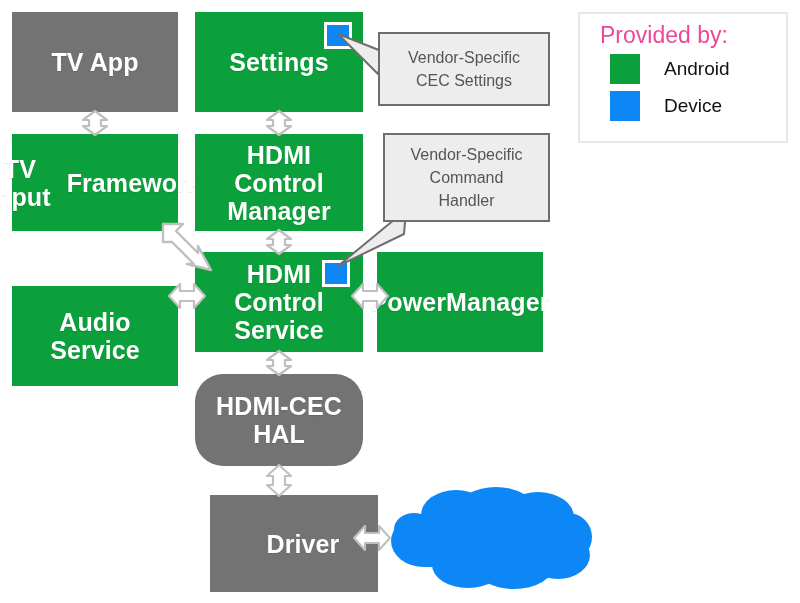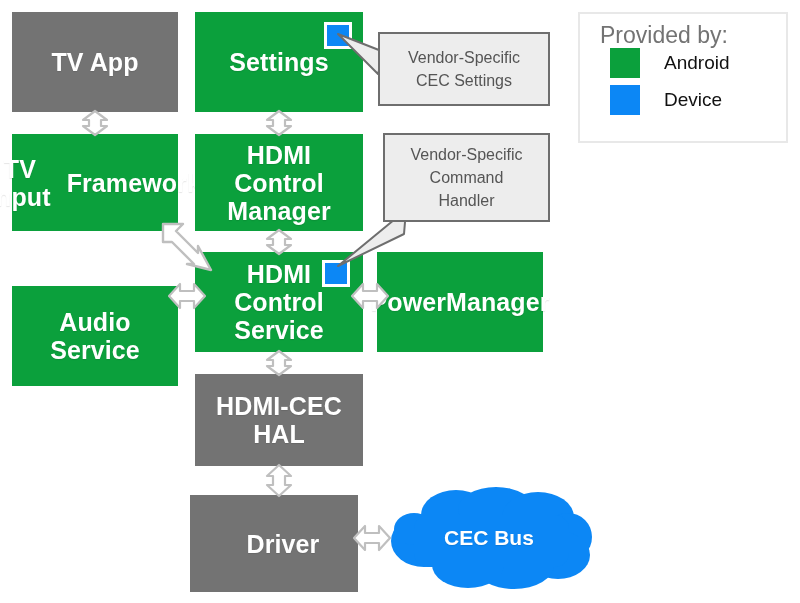--- a/index.html
+++ b/index.html
@@ -93,24 +93,24 @@
     top: 12px;
     width: 210px;
     height: 131px;
     background: #ffffff;
     border: 2px solid #E8E8E8;
     box-sizing: border-box;
     padding: 8px 0 0 16px;
   }
   .legend-title {
     font-size: 23px;
-    color: #737373;
+    color: #ec4899;
     font-weight: 400;
     line-height: 1.15;
-    margin: 0 0 0 4px;
+    margin: 0 0 6px 4px;
   }
   .legend-row {
     display: flex;
     align-items: center;
     margin: 0 0 7px 14px;
   }
   .legend-swatch {
     width: 30px;
     height: 30px;
     flex: 0 0 30px;
@@ -160,45 +160,44 @@
     <span>Control</span>
     <span>Service</span>
     <div class="vendor-badge" style="left:127px; top:8px; width:28px; height:27px;"></div>
   </div>
 
   <div class="block green" style="left:377px; top:252px; width:166px; height:100px; flex-direction:row;">
     <span>Power</span>
     <span>Manager</span>
   </div>
 
-  <div class="block blue" style="left:195px; top:374px; width:168px; height:92px; flex-direction:column;">
+  <div class="block blue" style="left:195px; top:374px; width:168px; height:92px; flex-direction:column;border-radius:28px;">
     <span>HDMI-CEC</span>
     <span>HAL</span>
   </div>
 
-  <div class="block blue" style="left:190px; top:495px; width:168px; height:97px;padding-left:24px;">
+  <div class="block blue" style="left:210px; top:495px; width:168px; height:97px;padding-left:24px;">
     <span>Driver</span>
   </div>
 
   <div class="cloud" style="left:388px; top:485px; width:204px; height:104px;">
     <svg width="204" height="104" viewBox="0 0 204 104" aria-hidden="true">
       <g fill="#0C87F5">
         <ellipse cx="36" cy="56" rx="33" ry="26"></ellipse>
         <ellipse cx="26" cy="44" rx="20" ry="16"></ellipse>
         <ellipse cx="68" cy="30" rx="35" ry="25"></ellipse>
         <ellipse cx="108" cy="24" rx="38" ry="22"></ellipse>
         <ellipse cx="150" cy="32" rx="36" ry="25"></ellipse>
         <ellipse cx="180" cy="52" rx="24" ry="24"></ellipse>
         <ellipse cx="170" cy="70" rx="32" ry="24"></ellipse>
         <ellipse cx="126" cy="80" rx="40" ry="24"></ellipse>
         <ellipse cx="80" cy="80" rx="36" ry="23"></ellipse>
         <rect x="26" y="30" width="155" height="52" rx="14"></rect>
       </g>
     </svg>
-    <div class="cloud-label" style="left:56px; top:41px;">CEC Bus</div>
   </div>
 
   <div class="arrow" style="left:80px; top:110px; width:30px; height:26px;">
     <svg width="30" height="26" viewBox="0 0 30 26">
       <path d="M15 1 L27 10 L21 10 L21 16 L27 16 L15 25 L3 16 L9 16 L9 10 L3 10 Z" fill="#FFFFFF" stroke="#BFBFBF" stroke-width="2.2" stroke-linejoin="round"></path>
     </svg>
   </div>
 
   <div class="arrow" style="left:264px; top:110px; width:30px; height:26px;">
     <svg width="30" height="26" viewBox="0 0 30 26">

